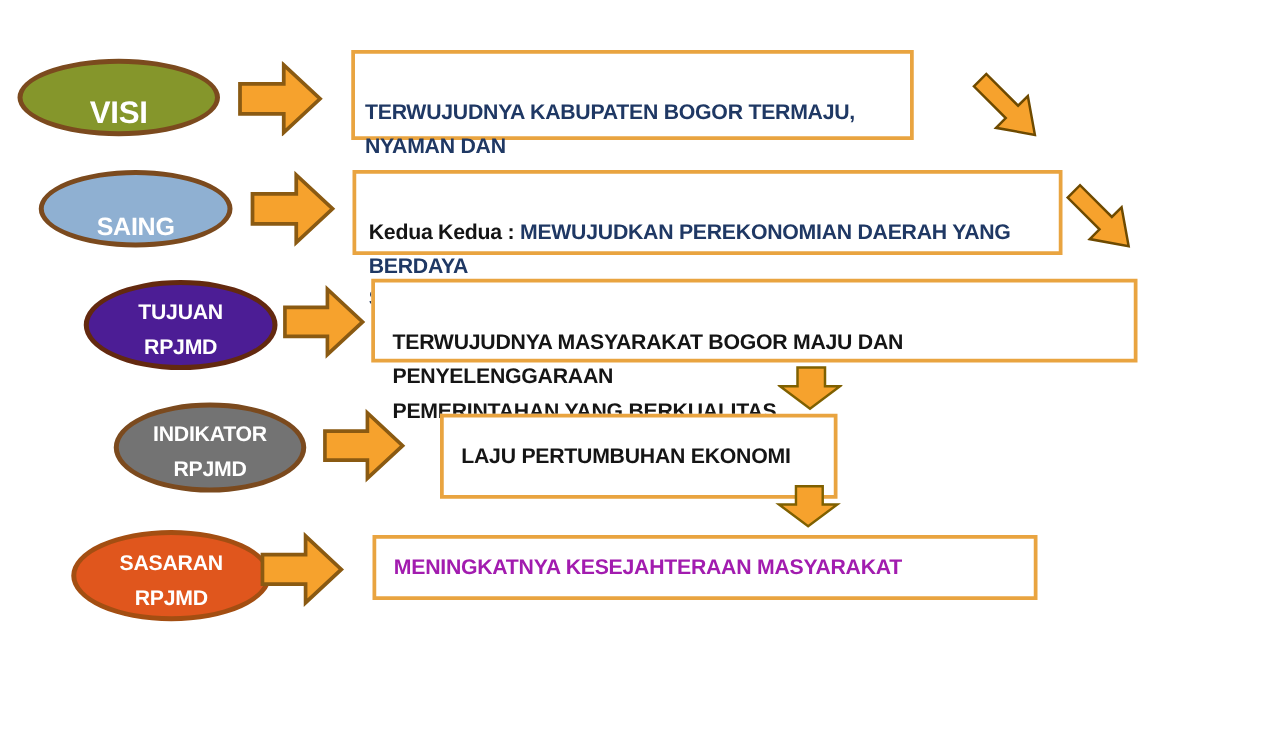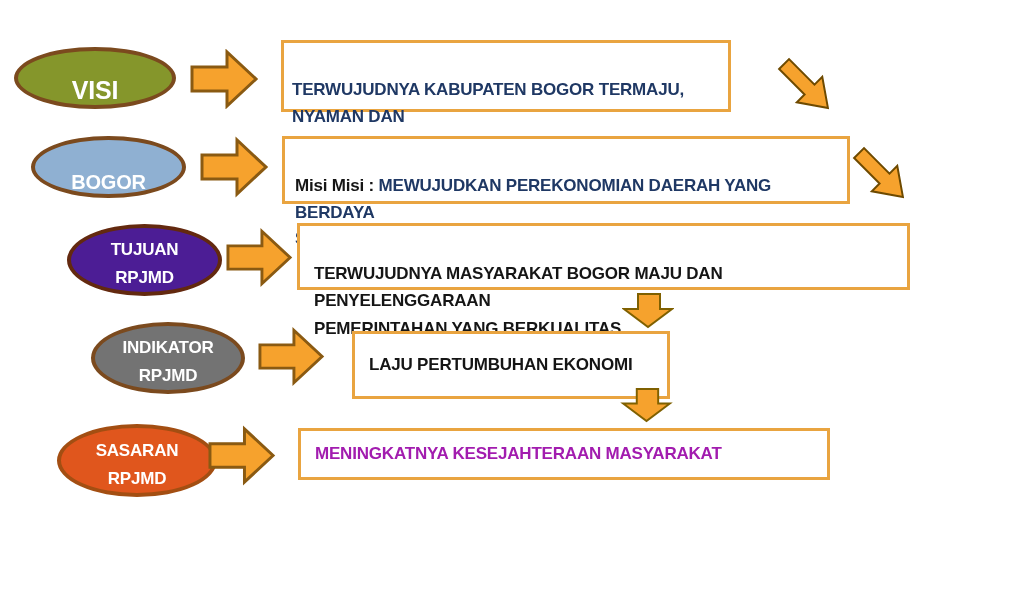--- a/index.html
+++ b/index.html
@@ -62,29 +62,29 @@
     <span>TERWUJUDNYA KABUPATEN BOGOR TERMAJU, NYAMAN DAN
 BERKEADABAN</span>
   </div>
   <div class="diag dg-1">
     <svg viewBox="0 0 40 66">
         <polygon points="13,2 27,2 27,38 38,38 20,64 2,38 13,38" fill="#F6A22D" stroke="#6E4A00" stroke-width="2"></polygon>
       </svg>
   </div>
 
   <div class="ellipse el-misi">
-    <span>BOGOR</span>
+    <span>SAING</span>
   </div>
   <div class="r-arrow ra-2">
     <svg viewBox="0 0 69 60">
         <polygon points="2,18 37,18 37,3 66,30 37,57 37,42 2,42" fill="#F6A22D" stroke="#8A5A12" stroke-width="3"></polygon>
       </svg>
   </div>
   <div class="box box-2">
-    <span class="prefix">Misi Misi : </span><span>MEWUJUDKAN PEREKONOMIAN DAERAH YANG BERDAYA
+    <span class="prefix">Kedua Kedua : </span><span>MEWUJUDKAN PEREKONOMIAN DAERAH YANG BERDAYA
 SAING DAN BERKELANJUTAN</span>
   </div>
   <div class="diag dg-2">
     <svg viewBox="0 0 40 66">
         <polygon points="13,2 27,2 27,38 38,38 20,64 2,38 13,38" fill="#F6A22D" stroke="#6E4A00" stroke-width="2"></polygon>
       </svg>
   </div>
 
   <div class="ellipse el-tujuan">
     <span>TUJUAN

